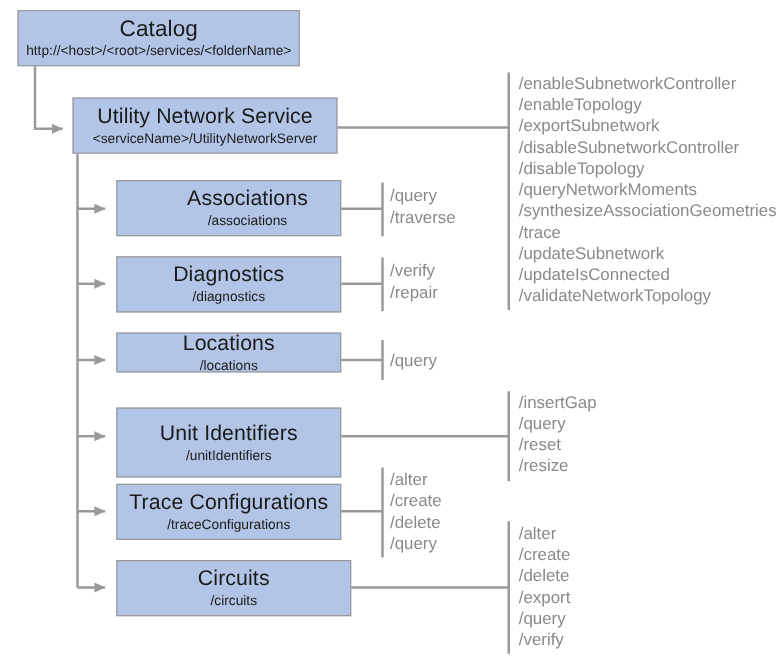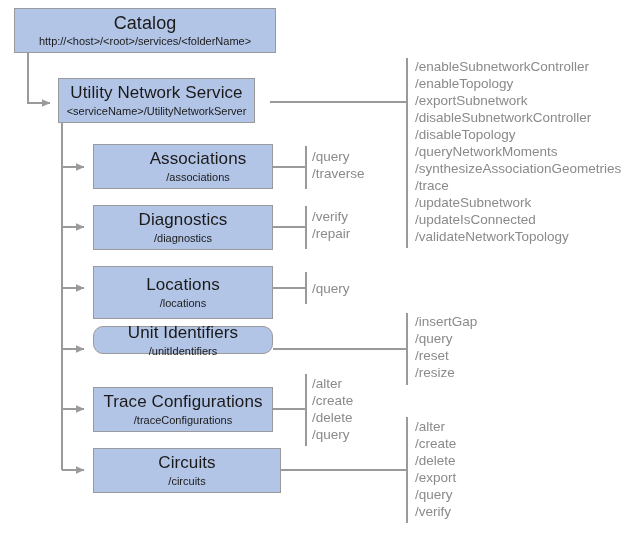--- a/index.html
+++ b/index.html
@@ -106,26 +106,26 @@
       <path d="M407,313 L407,385"></path>
 
       <path d="M273,409 L306,409"></path>
       <path d="M306,374 L306,446"></path>
 
       <path d="M273,470 L407,470"></path>
       <path d="M407,417 L407,523"></path>
     </g>
   </svg>
 
-  <div class="node root" style="left:14px; top:8px; width:262px; height:45px;text-align:right;">
+  <div class="node root" style="left:14px; top:8px; width:226px; height:45px;text-align:right;">
     <div class="title">Catalog</div>
     <div class="path">http://&lt;host&gt;/&lt;root&gt;/services/&lt;folderName&gt;</div>
   </div>
 
-  <div class="node service" style="left:58px; top:78px; width:197px; height:45px;">
+  <div class="node service" style="left:58px; top:78px; width:212px; height:45px;">
     <div class="title">Utility Network Service</div>
     <div class="path">&lt;serviceName&gt;/UtilityNetworkServer</div>
   </div>
 
   <div class="oplist" style="left:415px; top:58px;">
     <span class="op">/enableSubnetworkController</span>
     <span class="op">/enableTopology</span>
     <span class="op">/exportSubnetwork</span>
     <span class="op">/disableSubnetworkController</span>
     <span class="op">/disableTopology</span>
@@ -148,29 +148,29 @@
 
   <div class="node" style="left:93px; top:205px; width:180px; height:45px;">
     <div class="title">Diagnostics</div>
     <div class="path">/diagnostics</div>
   </div>
   <div class="oplist" style="left:312px; top:208px;">
     <span class="op">/verify</span>
     <span class="op">/repair</span>
   </div>
 
-  <div class="node" style="left:93px; top:266px; width:180px; height:53px;">
+  <div class="node" style="left:93px; top:266px; width:180px; height:32px;">
     <div class="title">Locations</div>
     <div class="path">/locations</div>
   </div>
   <div class="oplist" style="left:312px; top:280px;">
     <span class="op">/query</span>
   </div>
 
-  <div class="node" style="left:93px; top:326px; width:180px; height:28px;border-radius:10px;">
+  <div class="node" style="left:93px; top:326px; width:180px; height:56px;">
     <div class="title">Unit Identifiers</div>
     <div class="path">/unitIdentifiers</div>
   </div>
   <div class="oplist" style="left:415px; top:313px;">
     <span class="op">/insertGap</span>
     <span class="op">/query</span>
     <span class="op">/reset</span>
     <span class="op">/resize</span>
   </div>
 

